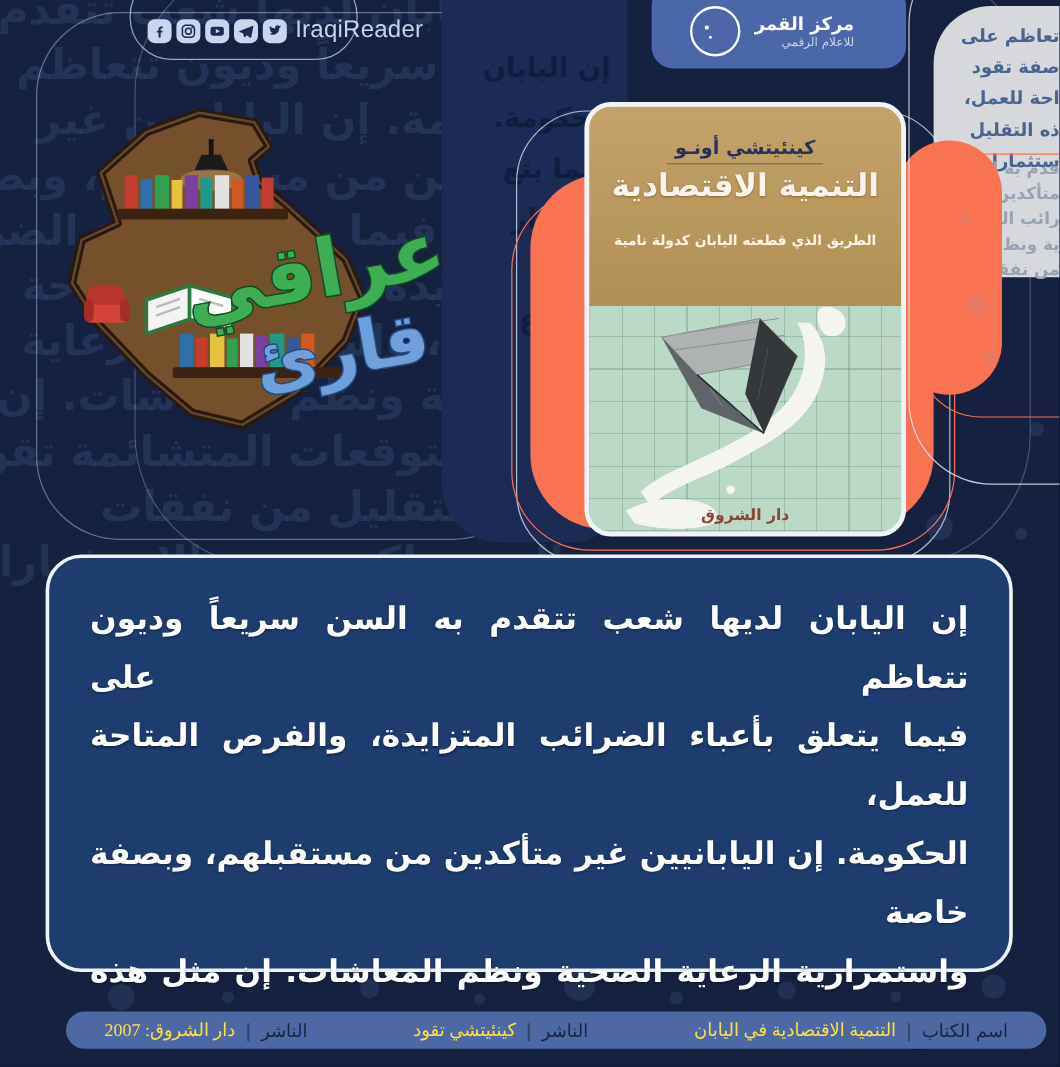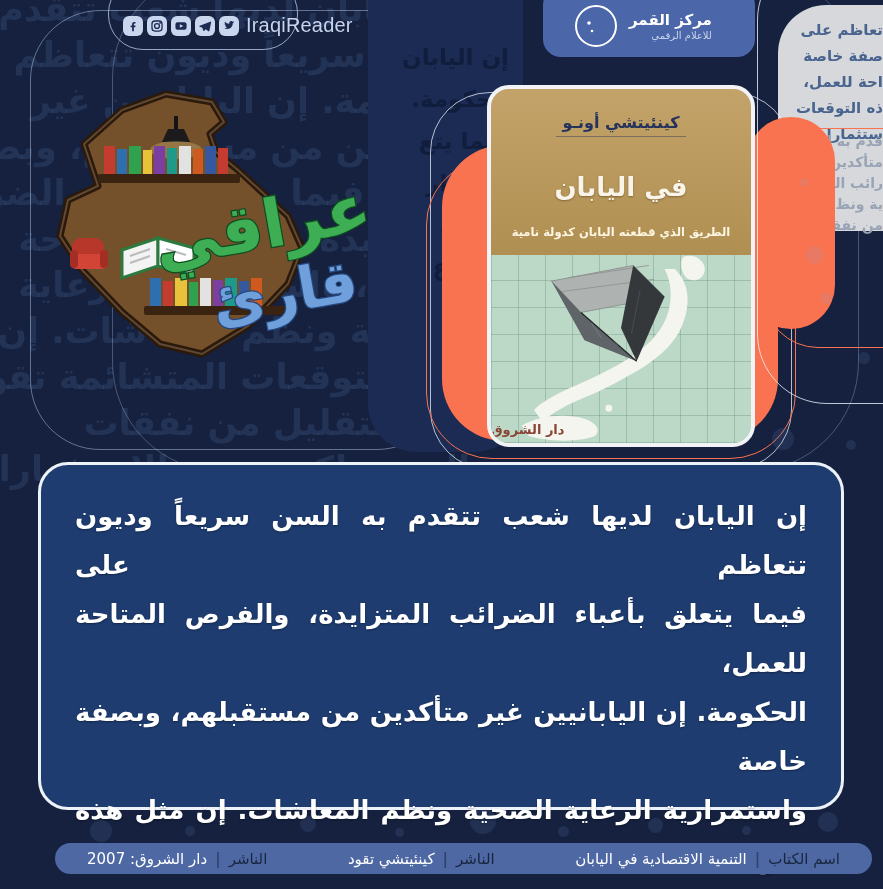--- a/index.html
+++ b/index.html
@@ -72,38 +72,38 @@
              text-align:center;padding-top:24px;direction:rtl;}
   .cover-author{font-size:16px;font-weight:bold;color:#25335C;}
   .cover-rule{width:130px;height:1px;background:rgba(40,52,92,0.45);margin:4px auto 2px;}
   .cover-title{font-size:26px;font-weight:bold;color:#F8F4EA;line-height:32px;
                text-shadow:0 1px 2px rgba(70,45,0,0.45);}
   .cover-sub{margin-top:22px;font-size:11.5px;font-weight:bold;color:#FDF6E3;}
   .cover-map{flex:1;position:relative;background-color:#BCD8C7;
      background-image:repeating-linear-gradient(0deg,rgba(100,140,120,0.35) 0 1px,transparent 1px 27px),
                       repeating-linear-gradient(90deg,rgba(100,140,120,0.35) 0 1px,transparent 1px 27px);}
   .cover-map svg{position:absolute;inset:0;width:100%;height:100%;}
-  .cover-pub{position:absolute;bottom:6px;left:0;right:0;text-align:left;
+  .cover-pub{position:absolute;bottom:6px;left:0;right:0;text-align:center;
              font-size:13px;font-weight:bold;color:#8A4536;z-index:2;}
 
   
   .quote-panel{left:38px;top:462px;width:806px;height:348px;background:#1E3C70;
                border:3px solid #EDF2F9;border-radius:30px;z-index:5;box-sizing:border-box;
                padding:27px 34px 0;direction:rtl;}
   .ql{font-size:26px;font-weight:bold;color:#FFFFFF;line-height:49px;
       text-align:justify;text-align-last:justify;text-shadow:0 1px 2px rgba(0,0,0,0.35);}
 
   
   .footer-bar{left:55px;top:843px;width:817px;height:31px;border-radius:16px;background:#4E68A4;
               z-index:5;display:flex;direction:rtl;align-items:center;
               justify-content:space-between;padding:0 32px;box-sizing:border-box;font-size:15px;}
   .fgroup{display:flex;align-items:center;white-space:nowrap;}
   .flabel{font-weight:normal;color:#19253F;}
   .fsep{margin:0 8px;color:rgba(25,37,63,0.55);font-weight:bold;}
-  .fvalue{color:#ffffff;}
+  .fvalue{color:#fde047;font-family:Liberation Serif, serif;}
 </style>
 </head>
 <body>
 
 <div class="stage">
 
   <div class="abs watermark">إن اليابان لديها شعب تتقدم به السن سريعاً وديون تتعاظم على الحكومة. إن اليابانيين غير متأكدين من مستقبلهم، وبصفة خاصة فيما يتعلق بأعباء الضرائب المتزايدة، والفرص المتاحة للعمل، واستمرارية الرعاية الصحية ونظم المعاشات. إن مثل هذه التوقعات المتشائمة تقود إلى التقليل من نفقات المستهلكين ومن الاستثمارات في مجال الأعمال.</div>
 
   <div class="abs outline o-a"></div>
   <div class="abs outline o-b"></div>
@@ -113,23 +113,23 @@
     <div class="cl">الحكومة.</div>
     <div class="cl">فيما يتع</div>
     <div class="cl">ستمرار</div>
     <div class="cl">شائمة</div>
     <div class="cl">ال الأع</div>
   </div>
 
   <div class="abs side-panel">
     <div class="side-text">
       <div class="pl">تعاظم على</div>
-      <div class="pl">صفة خاصة</div>
+      <div class="pl">صفة تقود</div>
       <div class="pl">احة للعمل،</div>
-      <div class="pl">ذه التوقعات</div>
+      <div class="pl">ذه التقليل</div>
       <div class="pl">ستثمارات في</div>
     </div>
     <div class="side-text2">
       <div class="sl">قدم به السن س</div>
       <div class="sl">متأكدين</div>
       <div class="sl">رائب المت</div>
       <div class="sl">ية ونظ</div>
       <div class="sl">من نفقا</div>
     </div>
   </div>
@@ -259,22 +259,21 @@
 
   <div class="abs orange-center"></div>
   <div class="abs outline o-white-c"></div>
   <div class="abs outline o-orange-c"></div>
 
   <div class="abs book-card">
     <div class="cover-top">
       <div class="cover-author">كينئيتشي أونـو</div>
       <div class="cover-rule"></div>
       <div class="cover-title">
-        <br>
-        <span>في اليابان</span>
+        <span>التنمية الاقتصادية</span><br>
       </div>
       <div class="cover-sub">الطريق الذي قطعته اليابان كدولة نامية</div>
     </div>
     <div class="cover-map">
       <svg viewBox="0 0 268 216">
 
         <path d="M206,2 C216,-2 228,4 230,14 C232,24 222,32 212,28 C204,24 200,8 206,2 Z" fill="#F3F5EE"></path>
         <path d="M196,16 C212,32 214,54 206,76 C200,94 188,108 172,120 C158,131 140,140 122,150 C104,160 84,166 66,176 C58,180 50,186 44,192 L34,178 C46,166 64,158 82,150 C104,140 126,130 144,118 C162,106 178,92 186,72 C194,52 192,30 184,16 Z" fill="#F3F5EE"></path>
         <path d="M20,196 C40,184 70,182 92,188 C104,192 112,200 104,208 C84,216 48,214 28,208 Z" fill="#F3F5EE"></path>
         <circle cx="120" cy="176" r="4" fill="#F3F5EE"></circle>

